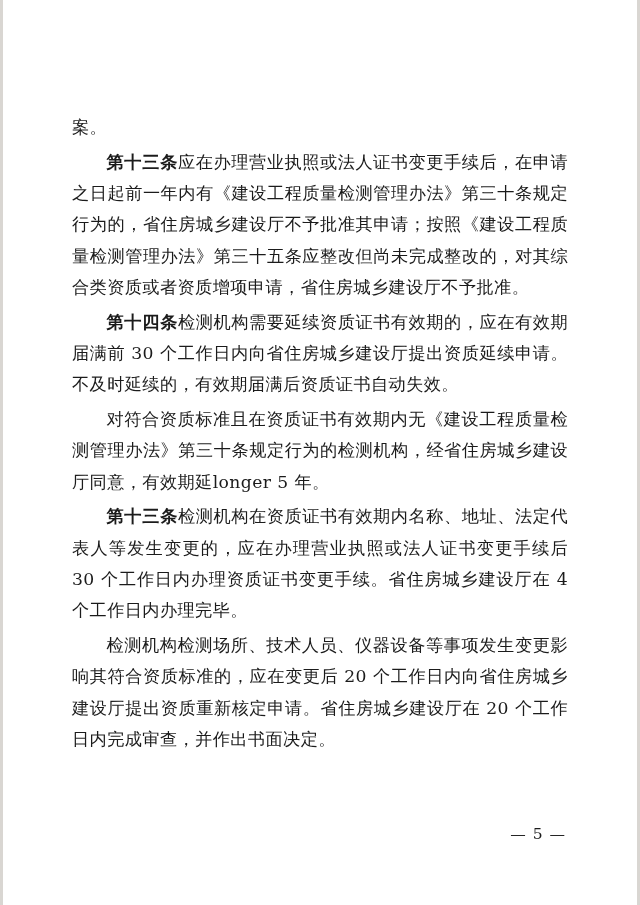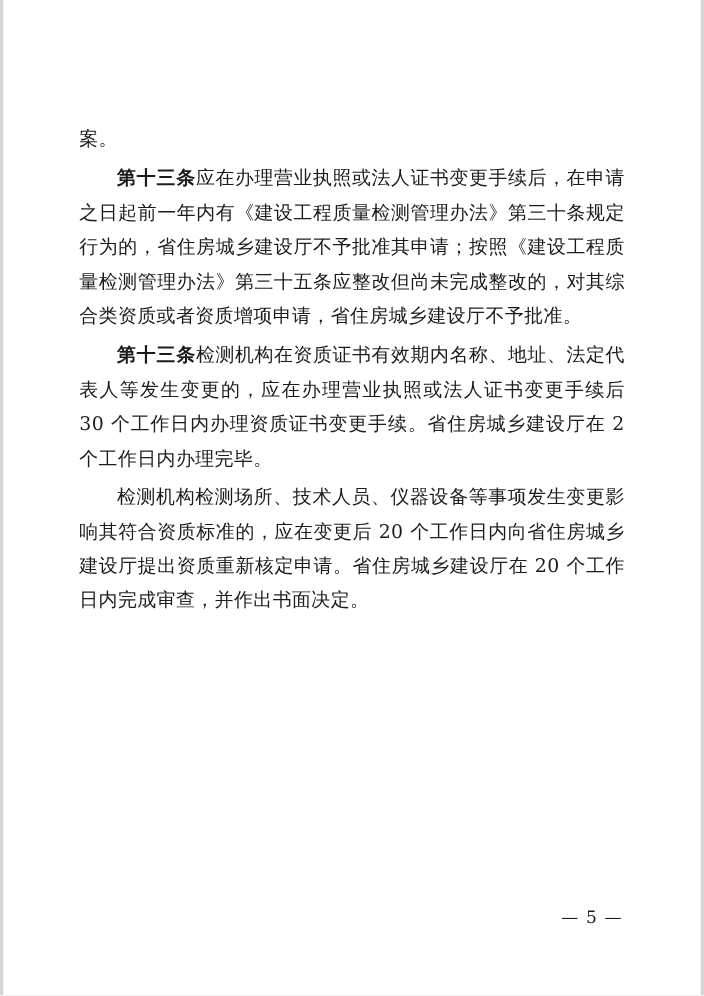--- a/index.html
+++ b/index.html
@@ -42,21 +42,20 @@
     text-justify: inter-ideograph;
     letter-spacing: 0.4px;
     font-family: "DejaVu Serif", serif;
   }
   p.indent {
     text-indent: 2em;
   }
   .art-label {
     font-weight: bold;
     letter-spacing: 0.6px;
-    font-family: Liberation Mono, monospace;
   }
   .footer {
     position: absolute;
     right: 74px;
     bottom: 62px;
     font-size: 15.5px;
     color: #1b1b1b;
     letter-spacing: 1px;
     font-family: "DejaVu Serif", serif;
   }
@@ -69,24 +68,30 @@
   <div class="content">
 
     <p class="para">
       <span>案。</span>
     </p>
 
     <p class="para indent">
       <span class="art-label">第十三条</span><span>应在办理营业执照或法人证书变更手续后，在申请之日起前一年内有《建设工程质量检测管理办法》第三十条规定行为的，省住房城乡建设厅不予批准其申请；按照《建设工程质量检测管理办法》第三十五条应整改但尚未完成整改的，对其综合类资质或者资质增项申请，省住房城乡建设厅不予批准。</span>
     </p>
 
-
+    <p class="para indent">
+      <span class="art-label">第十四条</span><span>检测机构需要延续资质证书有效期的，应在有效期届满前 30 个工作日内向省住房城乡建设厅提出资质延续申请。不及时延续的，有效期届满后资质证书自动失效。</span>
+    </p>
 
     <p class="para indent">
-      <span class="art-label">第十三条</span><span>检测机构在资质证书有效期内名称、地址、法定代表人等发生变更的，应在办理营业执照或法人证书变更手续后 30 个工作日内办理资质证书变更手续。省住房城乡建设厅在 2 个工作日内办理完毕。</span>
+      <span>对符合资质标准且在资质证书有效期内无《建设工程质量检测管理办法》第三十条规定行为的检测机构，经省住房城乡建设厅同意，有效期延longer 5 年。</span>
+    </p>
+
+    <p class="para indent">
+      <span class="art-label">第十三条</span><span>检测机构在资质证书有效期内名称、地址、法定代表人等发生变更的，应在办理营业执照或法人证书变更手续后 30 个工作日内办理资质证书变更手续。省住房城乡建设厅在 4 个工作日内办理完毕。</span>
     </p>
 
     <p class="para indent">
       <span>检测机构检测场所、技术人员、仪器设备等事项发生变更影响其符合资质标准的，应在变更后 20 个工作日内向省住房城乡建设厅提出资质重新核定申请。省住房城乡建设厅在 20 个工作日内完成审查，并作出书面决定。</span>
     </p>
 
 
   </div>
 
   <div class="footer">— 5 —</div>

